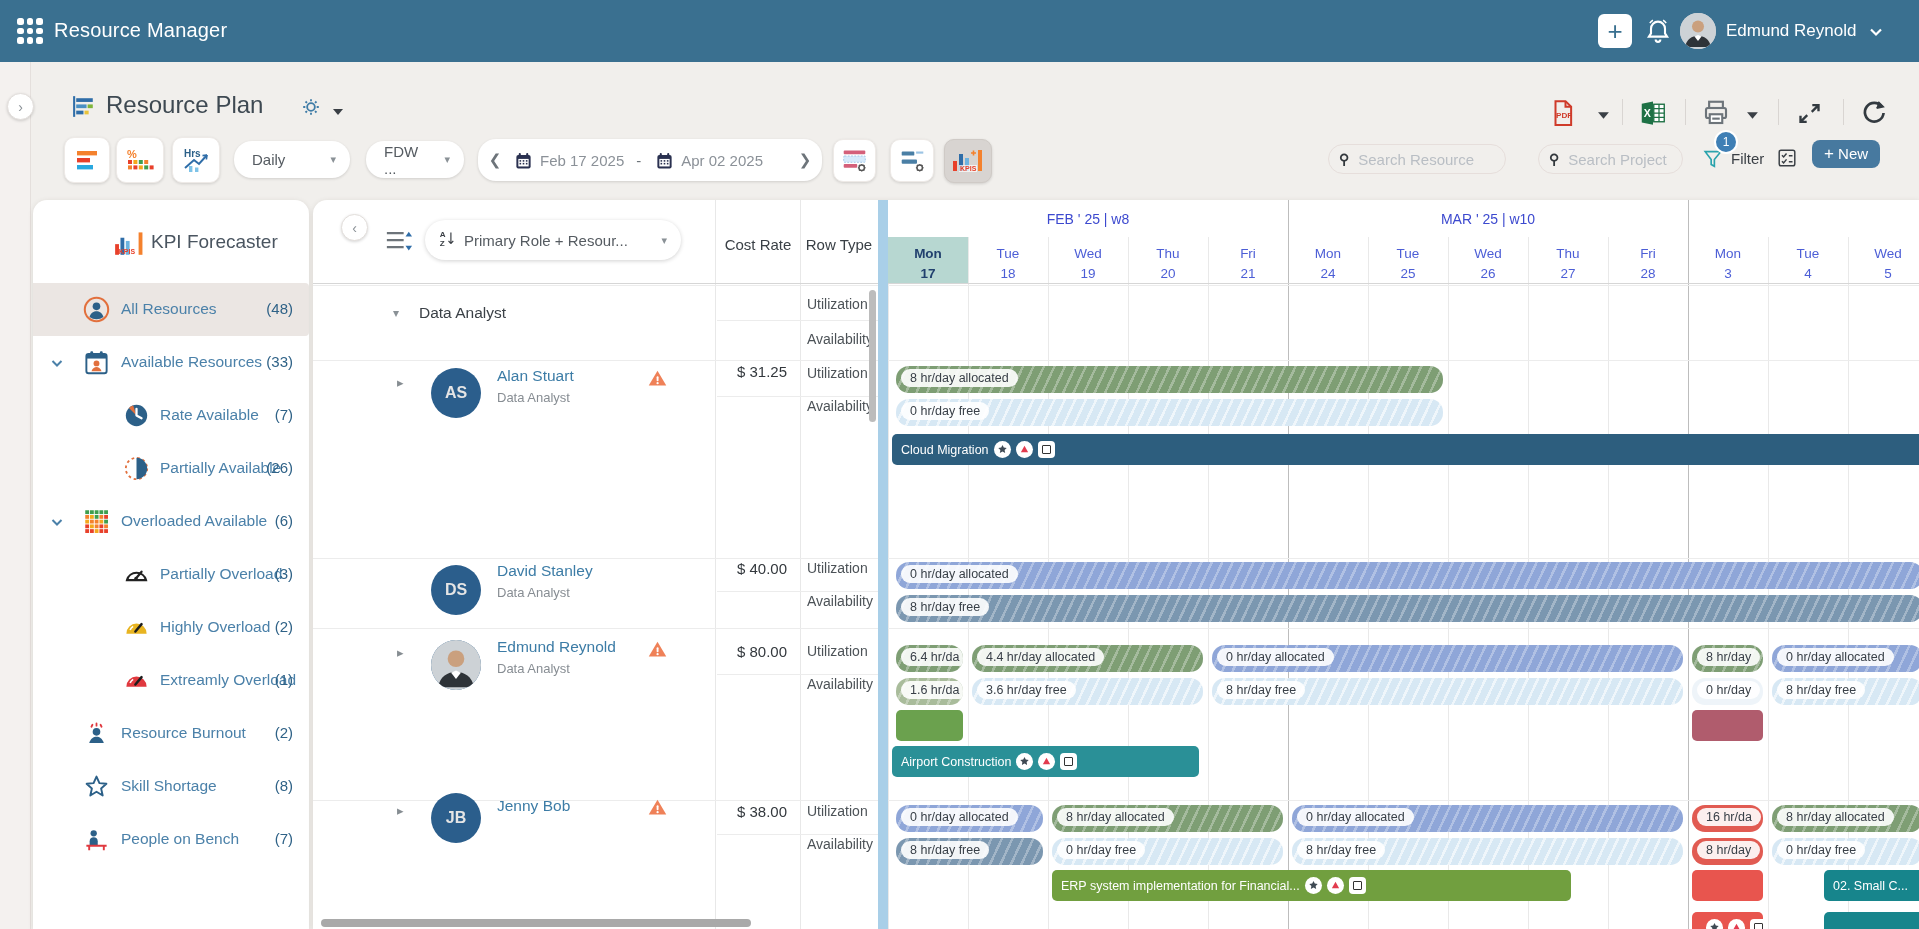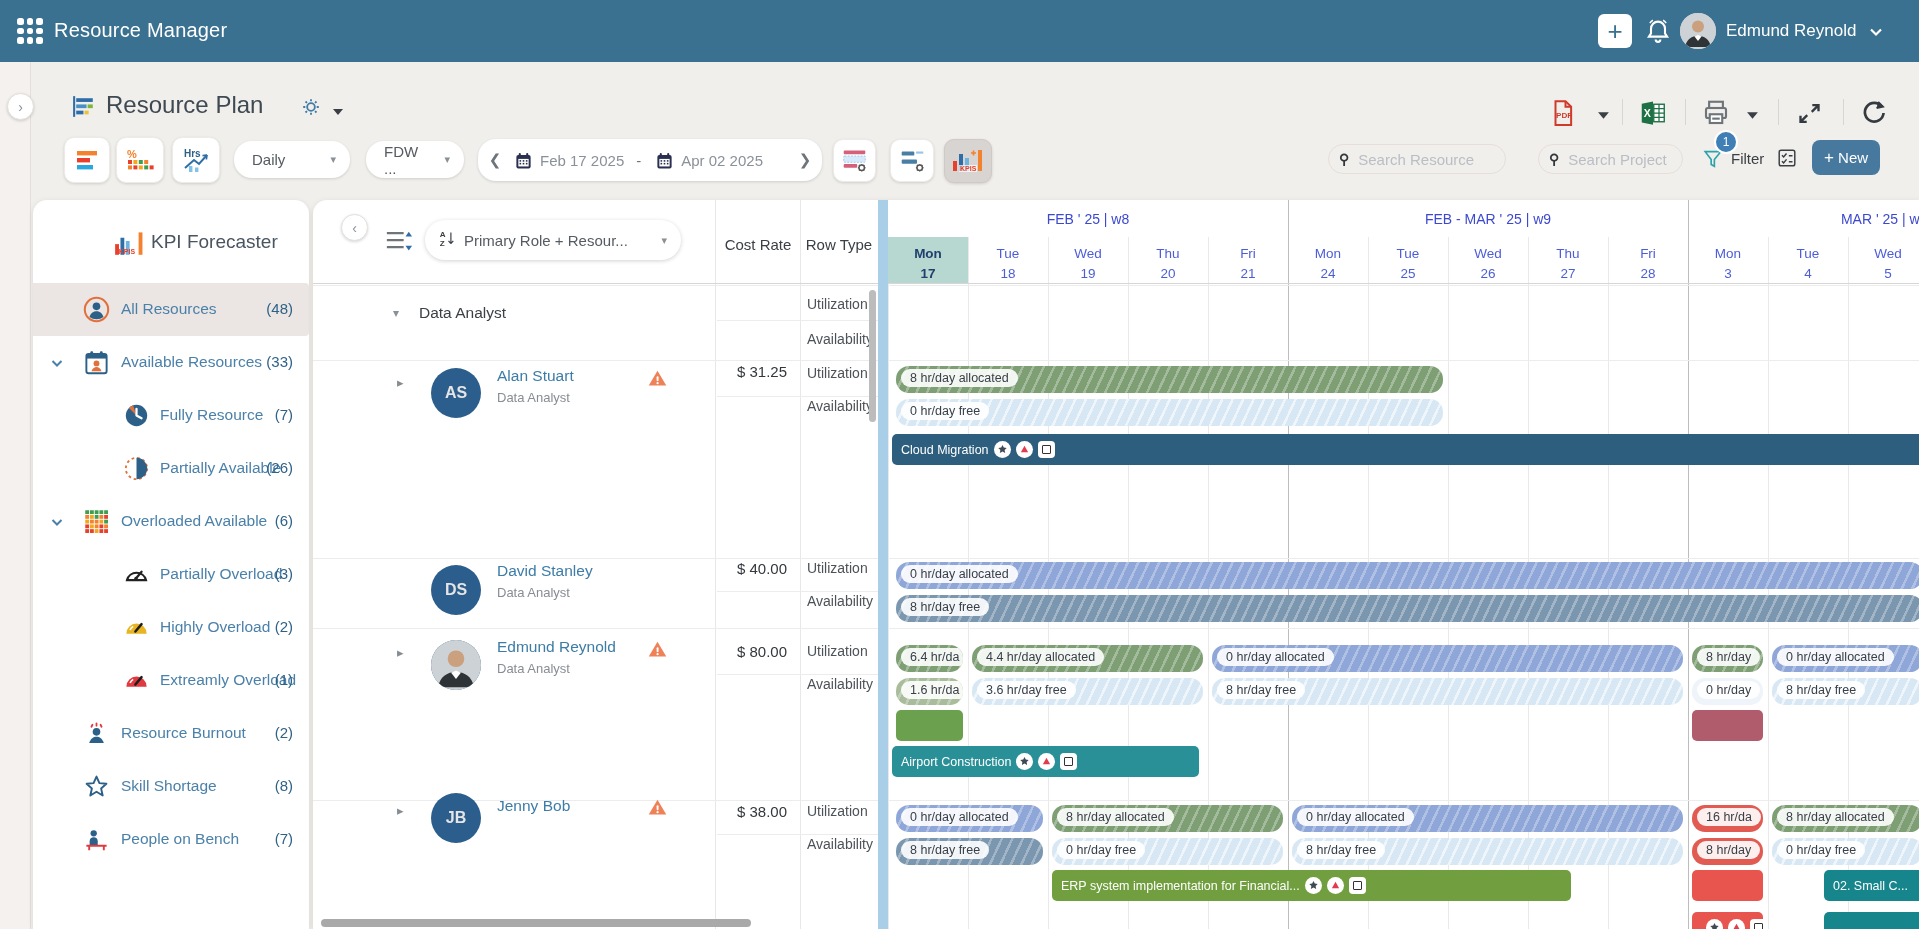--- a/index.html
+++ b/index.html
@@ -35,21 +35,21 @@
   .dategrp{position:absolute;left:478px;top:139px;width:344px;height:42px;background:#fff;border-radius:18px;
         box-shadow:0 1px 3px rgba(0,0,0,.14);display:flex;align-items:center;font-size:15px;color:#8b9198}
   .dategrp .nav{width:34px;text-align:center;color:#6d747a;font-size:15px;cursor:pointer}
   .cal{width:19px;height:19px;margin:0 7px 0 2px}
   .srch{position:absolute;top:144px;height:30px;border:1px solid #e6dedb;border-radius:15px;background:transparent;
         display:flex;align-items:center;padding:0 10px;box-sizing:border-box}
   .srch input{border:none;outline:none;background:transparent;font-size:15px;color:#555;width:100%;
         font-family:"Liberation Sans",sans-serif}
   .srch input::placeholder{color:#b9bec4}
   .srch .mag{color:#33383d;font-size:14px;font-weight:bold;margin-right:7px}
-  .newbtn{position:absolute;left:1812px;top:140px;width:68px;height:35px;background:#47799f;border:none;border-radius:8px;
+  .newbtn{position:absolute;left:1812px;top:140px;width:68px;height:28px;background:#47799f;border:none;border-radius:8px;
         color:#fff;font-size:15px;cursor:pointer;font-family:"Liberation Sans",sans-serif}
   .badge{position:absolute;left:1714px;top:130px;width:20px;height:20px;border-radius:50%;background:#3f7fb5;color:#fff;
         font-size:12px;line-height:20px;text-align:center;border:2px solid #fff}
   
   .card{position:absolute;background:#fff;box-shadow:0 1px 5px rgba(90,80,70,.15)}
   .sbcard{left:33px;top:200px;width:276px;height:729px;border-radius:14px 14px 0 0}
   .gcard{left:313px;top:200px;width:1606px;height:729px;border-radius:14px 0 0 0;overflow:hidden}
   
   .sb-head{position:absolute;left:0;top:0;width:100%;height:83px}
   .sb-head .ic{position:absolute;left:80px;top:26px;width:32px;height:32px}
@@ -408,21 +408,21 @@
           </svg></div>
         <div class="sb-lb">Available Resources</div>
         <div class="sb-ct">(33)</div>
       </div>
       <div class="sb-row ind2">
         <div class="sb-ic"><svg viewBox="0 0 24 24">
             <circle cx="12" cy="12" r="9.5" fill="#2c6088"></circle>
             <path d="M12 12 L5.3 5.3 A9.5 9.5 0 0 1 9 3 Z" fill="#e2703d"></path>
             <path d="M12 12 L12 6 M12 12 L16.5 14.5" stroke="#fff" stroke-width="2" stroke-linecap="round" fill="none"></path>
           </svg></div>
-        <div class="sb-lb">Fully Resource</div>
+        <div class="sb-lb">Rate Available</div>
         <div class="sb-ct">(7)</div>
       </div>
       <div class="sb-row ind2">
         <div class="sb-ic"><svg viewBox="0 0 24 24">
             <circle cx="12" cy="12" r="9.5" fill="none" stroke="#e2703d" stroke-width="1.6" stroke-dasharray="2.4 2.6"></circle>
             <path d="M12 2.5 A9.5 9.5 0 0 1 12 21.5 Z" fill="#2c6088"></path>
           </svg></div>
         <div class="sb-lb">Partially Available</div>
         <div class="sb-ct">(26)</div>
       </div>
@@ -553,23 +553,20 @@
     </span>
     <span>Primary Role + Resour...</span>
     <span class="cr" style="margin-left:auto;color:#8a9196;font-size:11px">▾</span>
   </div>
   <div class="colhd" style="left:404px;width:82px">Cost Rate</div>
   <div class="colhd" style="left:487px;width:78px">Row Type</div>
 
   <div class="wkrow" id="weeks">
       <div class="wk" style="width: 400px; align-items: center;">
         <span>FEB ' 25 | w8</span>
-      </div>
-      <div class="wk" style="width: 400px;">
-        <span>FEB - MAR ' 25 | w9</span>
       </div>
       <div class="wk" style="width: 400px;">
         <span>MAR ' 25 | w10</span>
       </div>
     </div>
   <div class="dayrow" id="days">
       <div class="day cur">
         <span class="dn">Mon</span>
         <span class="dd">17</span>
       </div>

